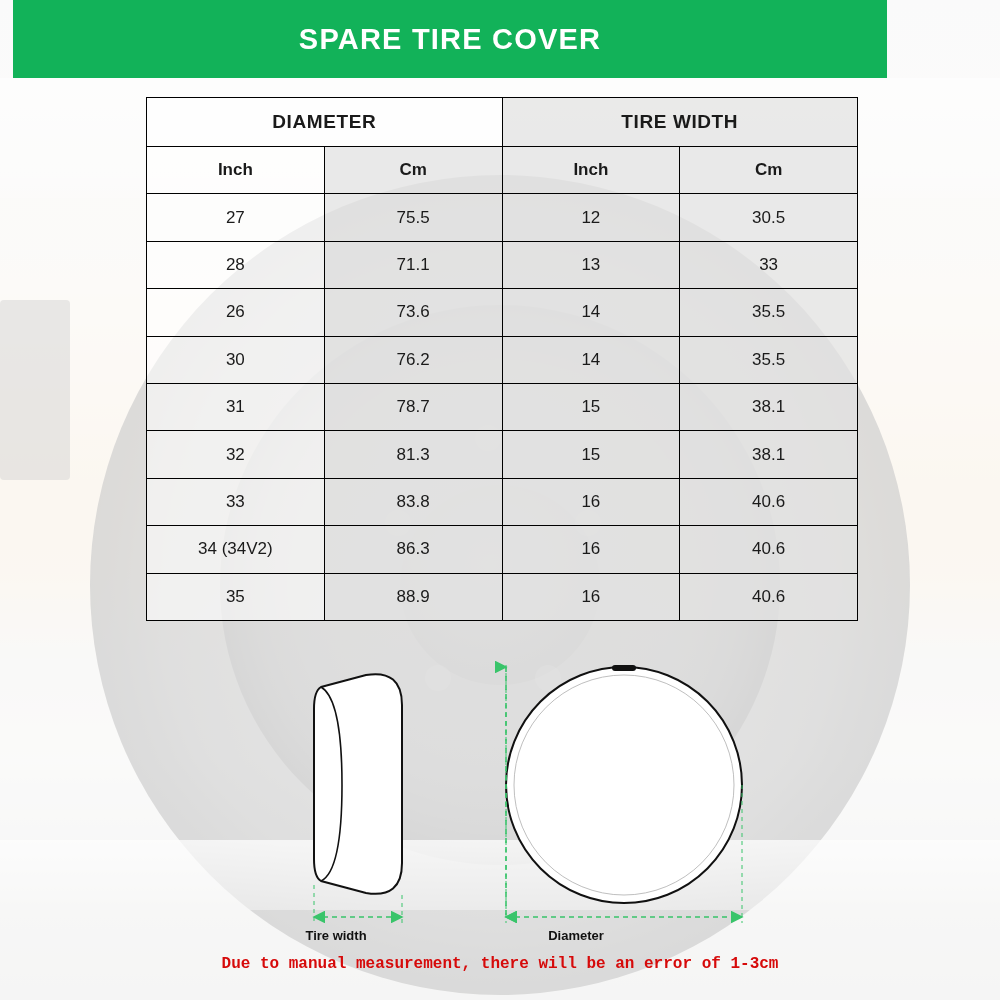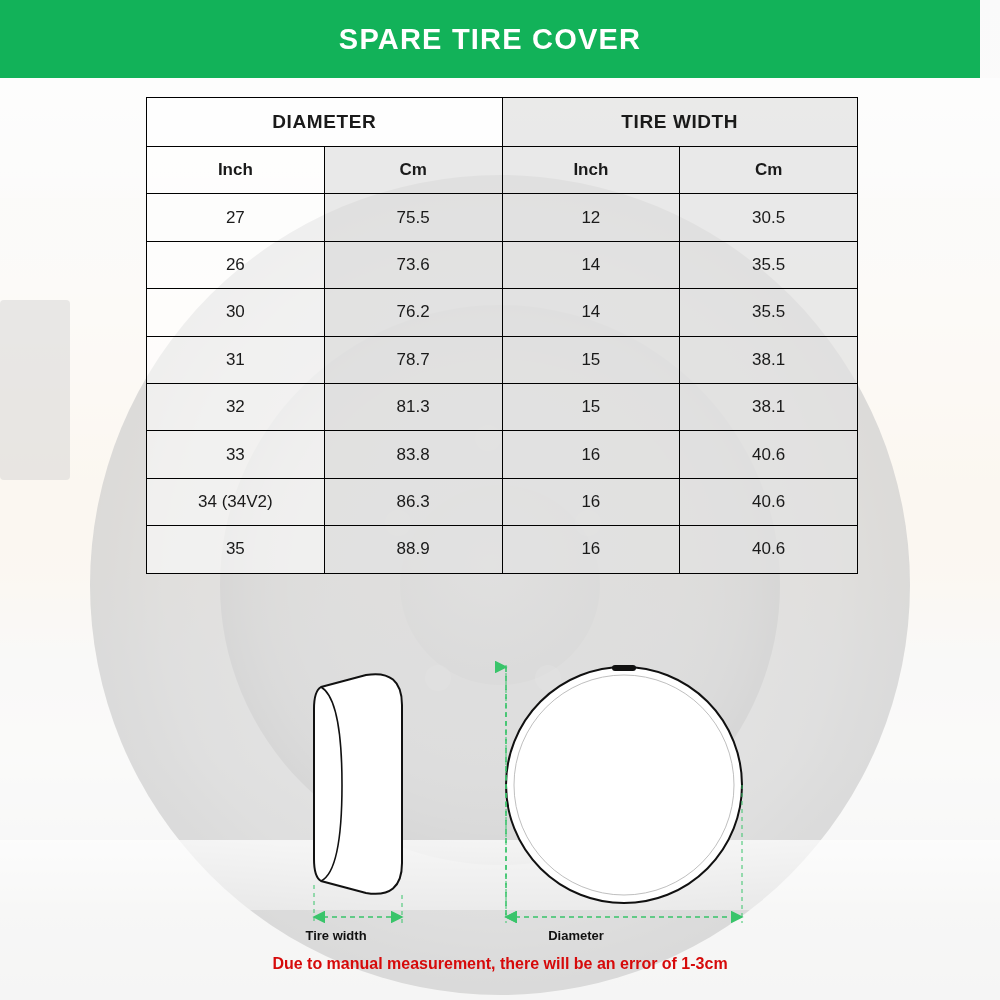--- a/index.html
+++ b/index.html
@@ -98,22 +98,22 @@
   }
   .bg-veil {
     position: absolute;
     left: 0; top: 0; width: 1000px; height: 1000px;
     background: rgba(255,255,255,0.78);
   }
 
   
   #header {
     position: absolute;
-    left: 0; top: 0;
-    width: 980px; height: 78px;
+    left: 13px; top: 0;
+    width: 874px; height: 78px;
     background: #12b259;
     display: flex;
     align-items: center;
     justify-content: center;
     z-index: 3;
   }
   #header-title {
     color: #ffffff;
     font-size: 29px;
     font-weight: bold;
@@ -177,20 +177,21 @@
   
   #footer-note {
     position: absolute;
     left: 0; top: 955px;
     width: 1000px;
     text-align: center;
     color: #d60a0a;
     font-size: 16px;
     font-weight: bold;
     z-index: 3;
+    font-family: Liberation Mono, monospace;
   }
 </style>
 </head>
 <body>
 
 <div id="bg-photo">
   <div class="bg-sky"></div>
   <div class="bg-rail-top"></div>
   <div class="bg-dark-left"></div>
   <div class="bg-tire">
@@ -226,20 +227,26 @@
       </tr>
     </thead>
     <tbody>
       <tr>
         <td>27</td>
         <td class="shade">75.5</td>
         <td class="shade">12</td>
         <td class="shade">30.5</td>
       </tr>
       <tr>
+        <td>28</td>
+        <td class="shade">71.1</td>
+        <td class="shade">13</td>
+        <td class="shade">33</td>
+      </tr>
+      <tr>
         <td>26</td>
         <td class="shade">73.6</td>
         <td class="shade">14</td>
         <td class="shade">35.5</td>
       </tr>
       <tr>
         <td>30</td>
         <td class="shade">76.2</td>
         <td class="shade">14</td>
         <td class="shade">35.5</td>

